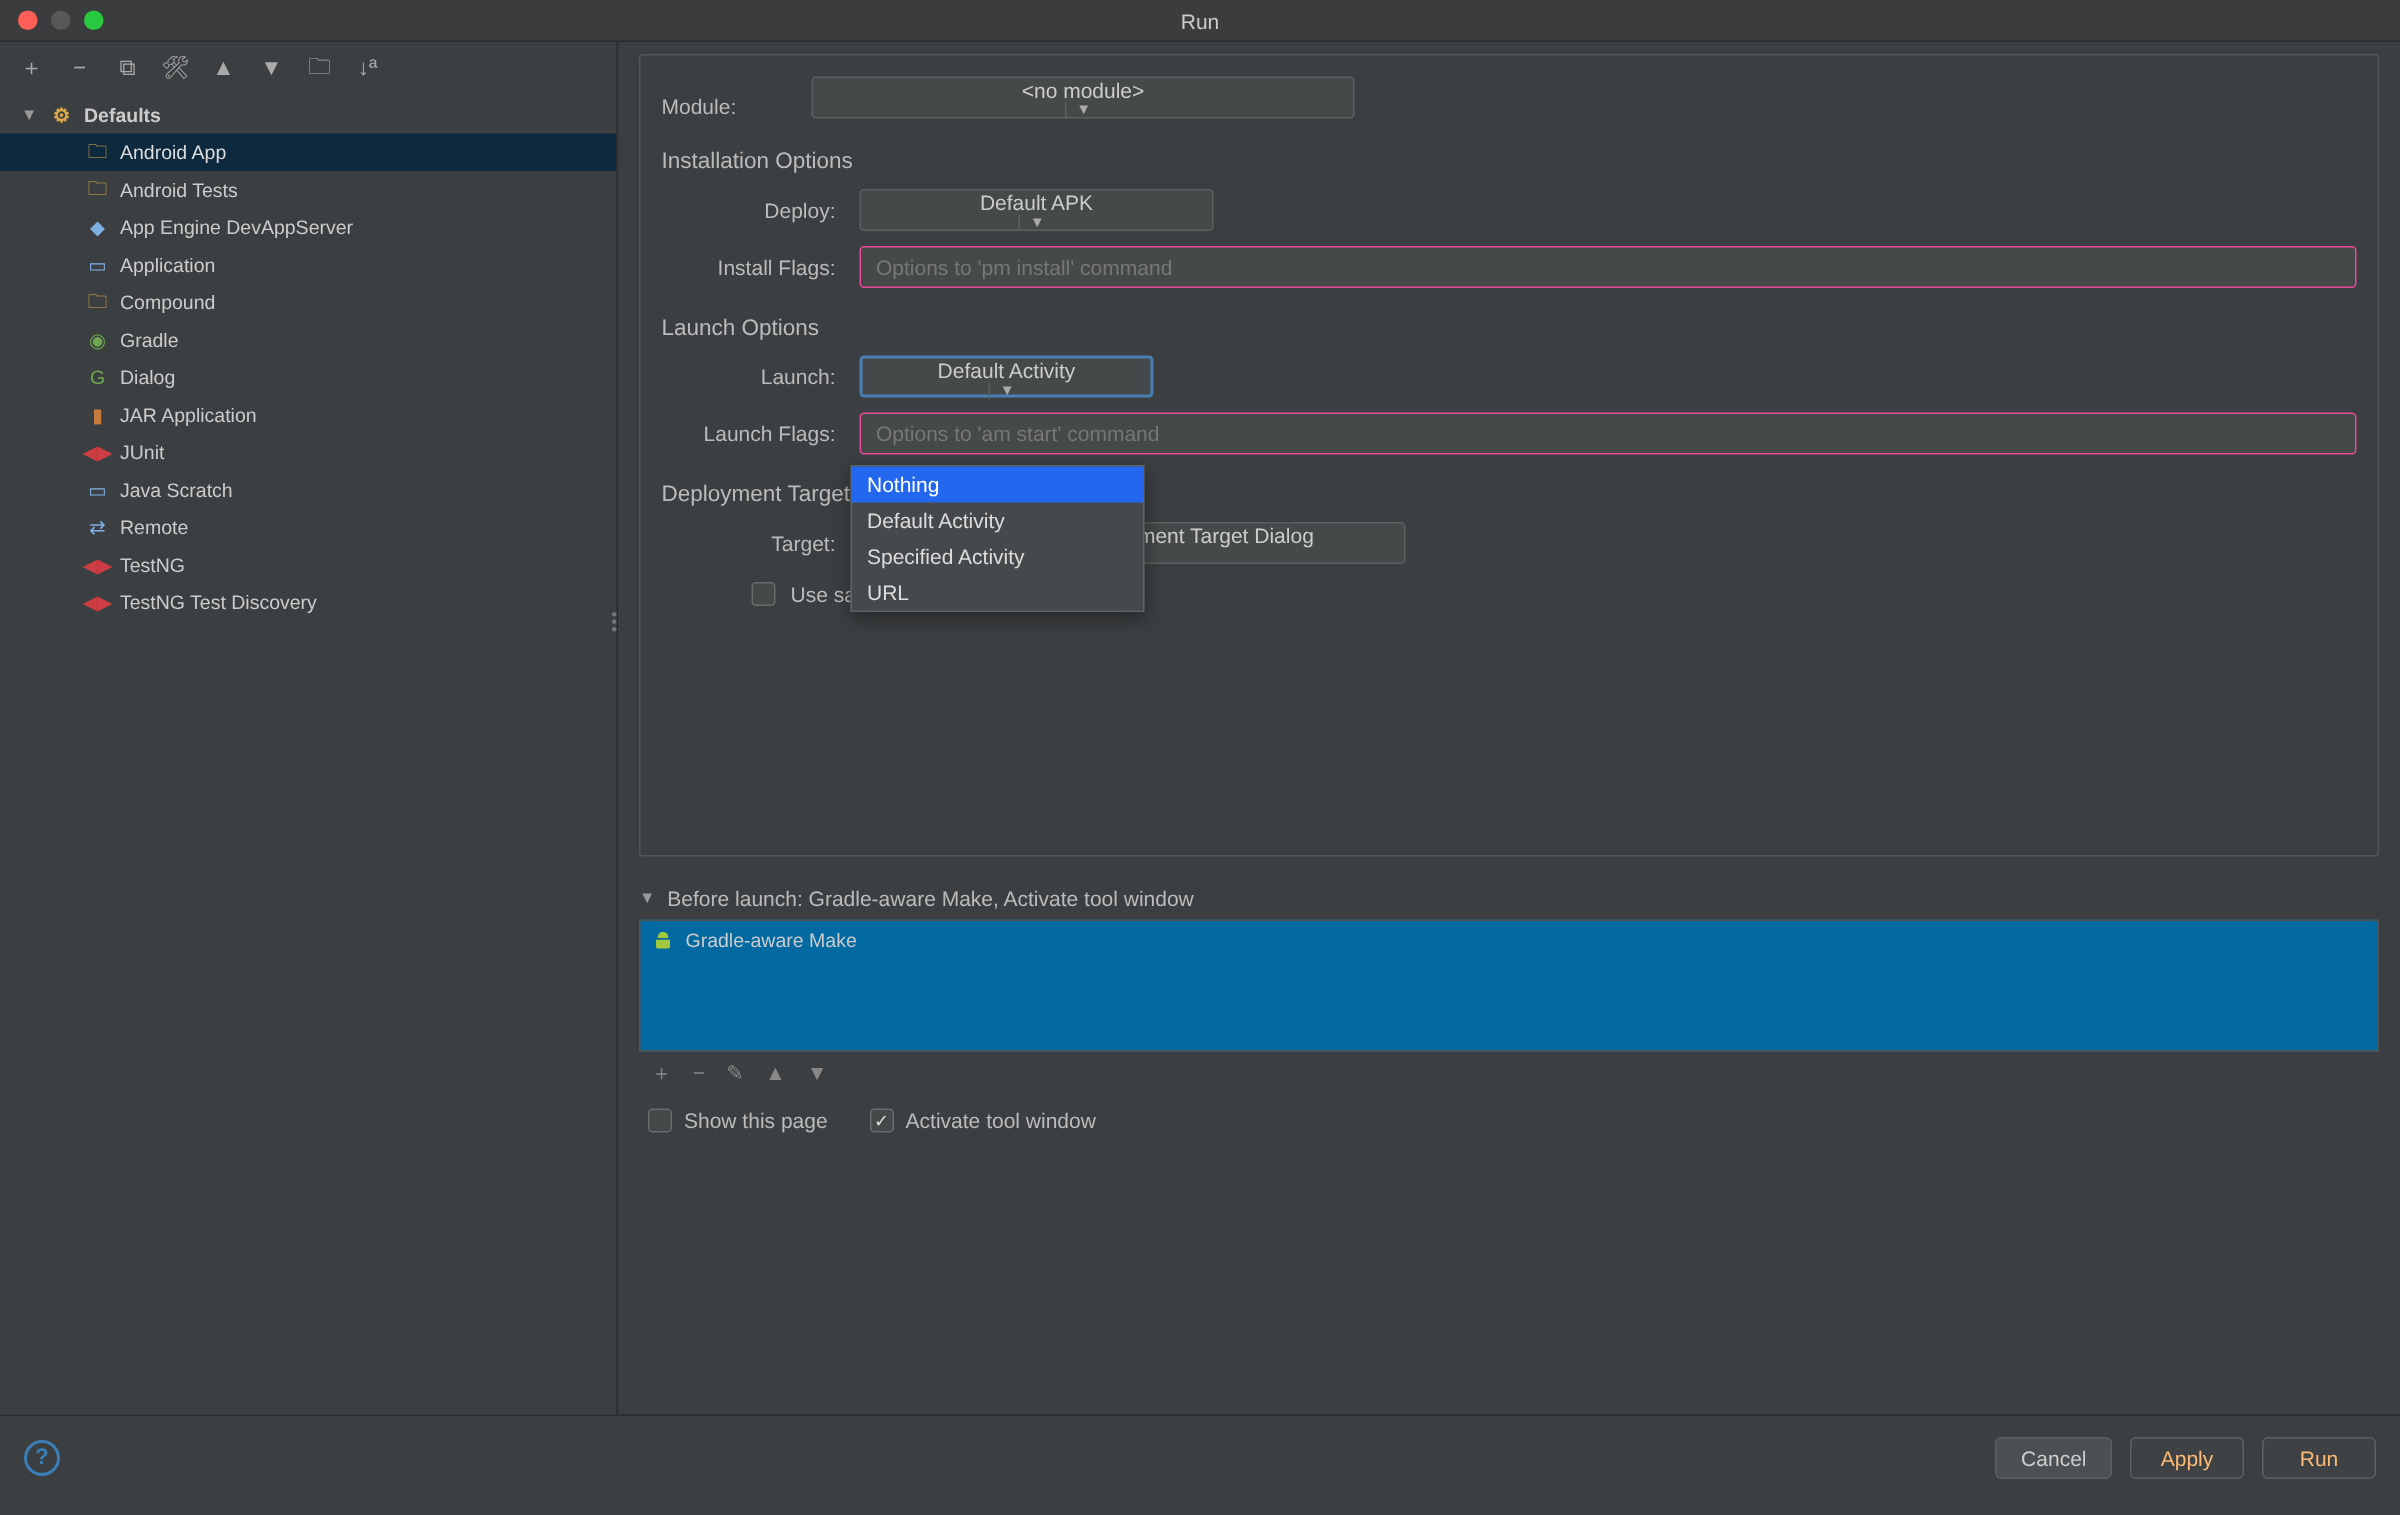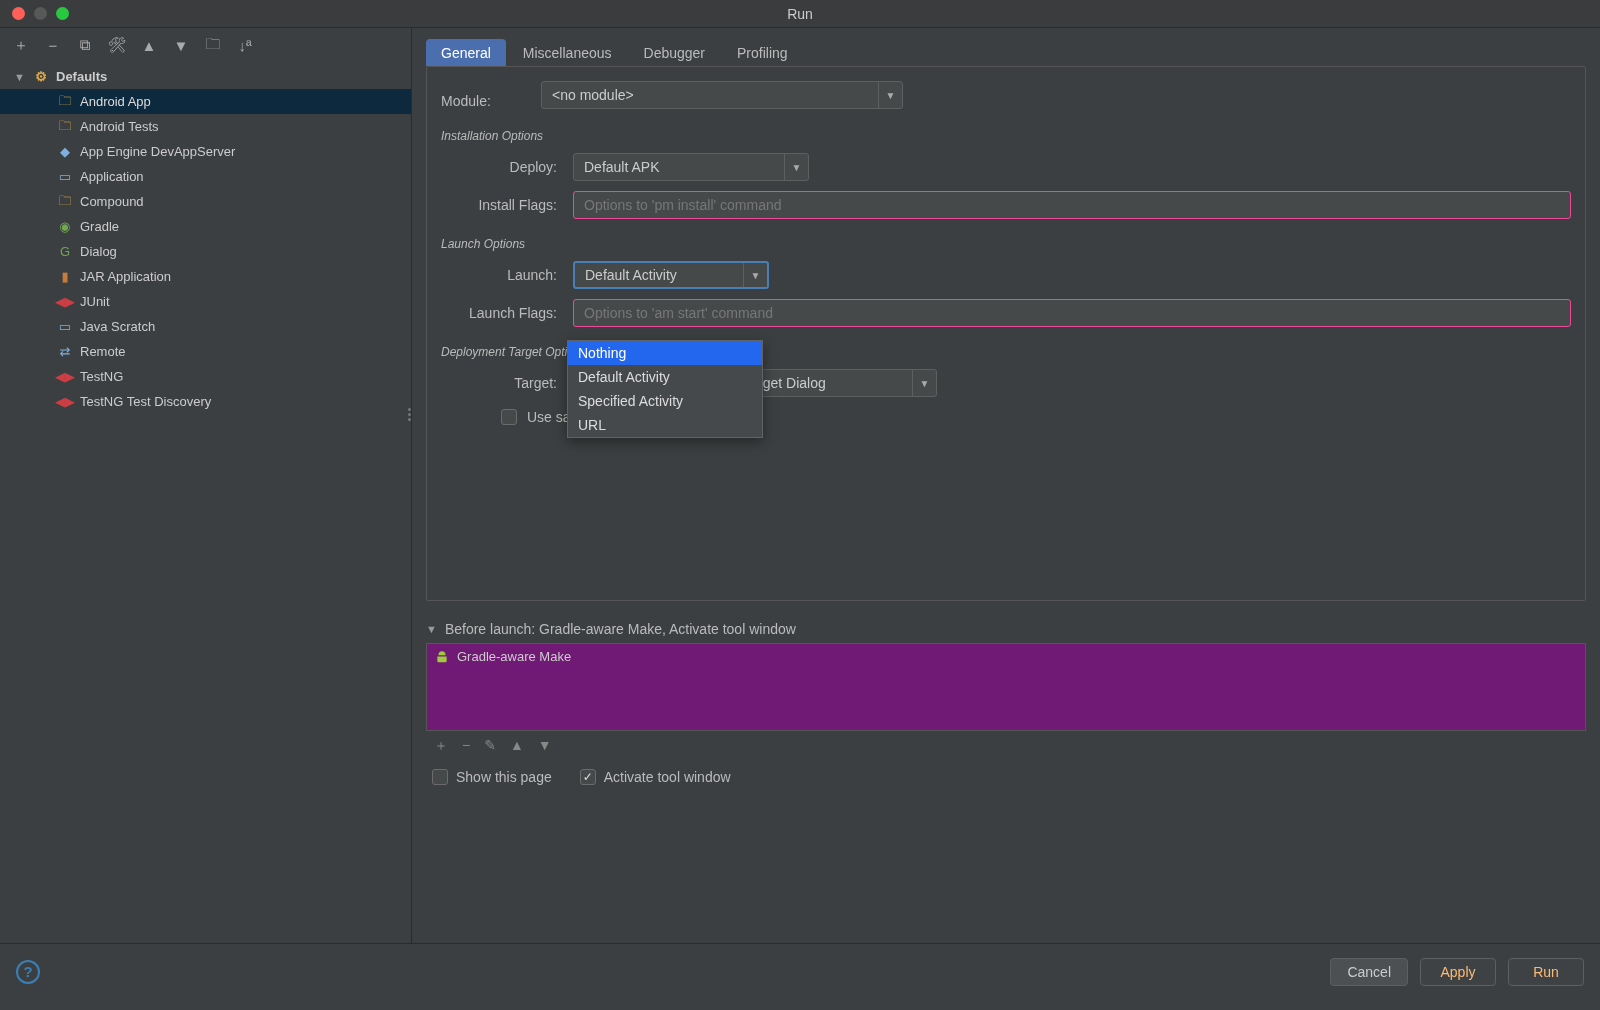--- a/index.html
+++ b/index.html
@@ -137,35 +137,35 @@
 .label { color: #bbb; font-size: 14px; min-width: 80px; }
 .combo {
   display: flex;
   align-items: center;
   background: #45494a;
   border: 1px solid #5e6060;
   border-radius: 3px;
   height: 28px;
   color: #ccc;
   font-size: 14px;
+  flex-direction: column;
 }
 .combo-text { flex: 1; padding: 0 10px; }
 .combo-btn {
   width: 24px; height: 100%;
   border-left: 1px solid #5e6060;
   display: flex; align-items: center; justify-content: center;
   color: #aaa; font-size: 10px;
 }
 .module-combo { width: 362px; }
 .fieldset-hdr {
   color: #bbb;
-  font-size: 12px;
+  font-size: 15px;
   margin-bottom: 10px;
   margin-top: 4px;
-  font-style: italic;
 }
 .field-row {
   display: flex;
   align-items: center;
   gap: 16px;
   margin: 10px 0 10px 26px;
 }
 .field-row .field-label { width: 90px; color: #bbb; font-size: 14px; text-align: right; }
 .text-input {
   flex: 1;
@@ -220,21 +220,21 @@
   margin-top: 20px;
 }
 .before-hdr {
   display: flex; align-items: center; gap: 8px;
   color: #bbb; font-size: 14px;
   margin-bottom: 6px;
 }
 .before-list {
   border: 1px solid #555;
   height: 88px;
-  background: #701a75;
+  background: #0369a1;
 }
 .before-item {
   display: flex; align-items: center; gap: 8px;
   padding: 5px 8px;
   color: #ccc;
 }
 .android-icon {
   width: 14px; height: 14px;
   display: inline-flex; align-items: center; justify-content: center;
   color: #a0c93e;
@@ -371,26 +371,20 @@
       </div>
     </div>
   </div>
 
   <div class="content">
     <div class="grab-handle">
         <span></span>
         <span></span>
         <span></span>
       </div>
-    <div class="tabs">
-      <div class="tab active">General</div>
-      <div class="tab">Miscellaneous</div>
-      <div class="tab">Debugger</div>
-      <div class="tab">Profiling</div>
-    </div>
 
     <div class="tab-panel">
       <div class="module-row">
         <span class="label">Module:</span>
         <div class="combo module-combo">
           <span class="combo-text">&lt;no module&gt;</span>
           <span class="combo-btn">▼</span>
         </div>
       </div>
 

